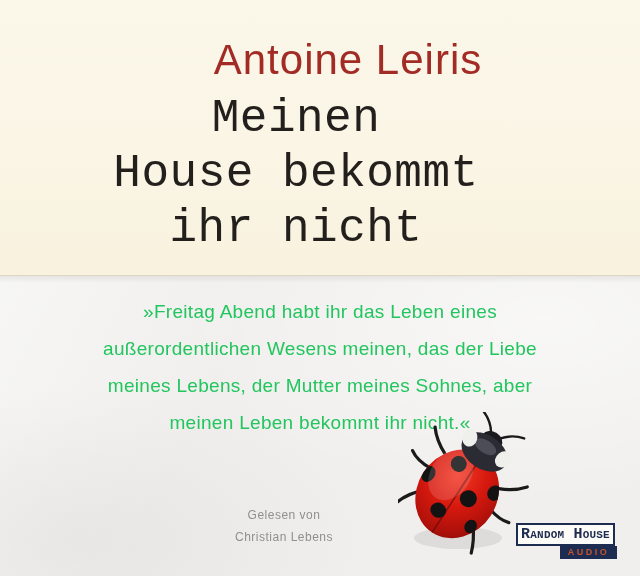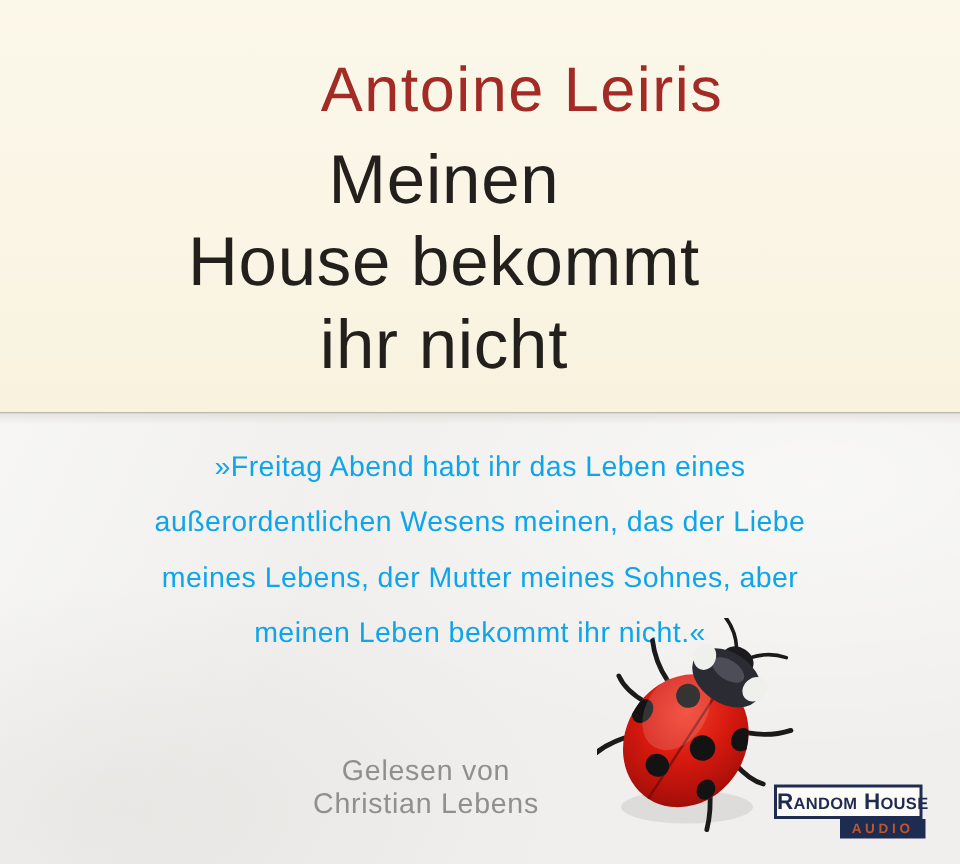--- a/index.html
+++ b/index.html
@@ -13,52 +13,52 @@
     position:absolute; left:0; top:0; width:640px; height:275px;
     background:linear-gradient(180deg,#fbf7e9 0%, #faf5e5 55%, #f8f2de 100%);
     border-bottom:1px solid #ddd6c6;
   }
   .author {
     position:absolute; left:0; top:36px; width:640px; text-align:center;
     font-size:42px; letter-spacing:1px; color:#a22c25; font-weight:400;padding-left:28px;
   }
   .title {
     position:absolute; left:0; top:92px; width:592px; text-align:center;
-    font-family:Liberation Sans, sans-serif; font-weight:400;
+    font-family:Liberation Mono, monospace; font-weight:400;
     font-size:46px; line-height:55px; color:#221f1c; letter-spacing:0.5px;
   }
   
   .bottom-section {
     position:absolute; left:0; top:276px; width:640px; height:300px;
     background:
       radial-gradient(ellipse 420px 220px at 12% 88%, rgba(215,212,208,0.35), transparent 70%),
       radial-gradient(ellipse 520px 260px at 85% 15%, rgba(255,255,255,0.55), transparent 70%),
       linear-gradient(115deg, rgba(255,255,255,0.45) 0%, rgba(240,239,237,0) 35%),
       #f0efed;
   }
   .bottom-section::before {
     content:""; position:absolute; left:0; top:0; width:640px; height:7px;
     background:linear-gradient(rgba(120,112,98,0.12), rgba(120,112,98,0));
   }
   .quote {
     position:absolute; left:0; top:293px; width:640px; text-align:center;
-    font-size:19px; line-height:37px; color:#0ea5e9; letter-spacing:0.3px;
+    font-size:19px; line-height:37px; color:#22c55e; letter-spacing:0.3px;
   }
   .narrator {
     position:absolute; left:0; top:504px; width:568px; text-align:center;
-    font-size:19px; line-height:22px; color:#8f8f8f; letter-spacing:0.5px;
+    font-size:12px; line-height:22px; color:#8f8f8f; letter-spacing:0.5px;
   }
   
   .ladybug { position:absolute; left:398px; top:412px; width:150px; height:148px; }
   
   .rh-logo { position:absolute; left:516px; top:523px; width:116px; height:38px; }
   .rh-box {
     position:absolute; left:0; top:0; width:99px; height:23px; box-sizing:border-box;
     border:2px solid #1e2c51; background:#fcfbf7;
-    color:#1e2c51; font-family:Liberation Sans, sans-serif;
+    color:#1e2c51; font-family:Liberation Mono, monospace;
     font-variant:small-caps; font-weight:700; font-size:15px; line-height:19px;
     text-align:center; letter-spacing:0.2px; white-space:nowrap;
   }
   .rh-audio {
     position:absolute; left:44px; top:23px; width:57px; height:13px;
     background:#1e2c51; color:#c2552b;
     font-size:9px; font-weight:700; letter-spacing:2.5px;
     line-height:13px; text-align:center;
   }
 </style>

